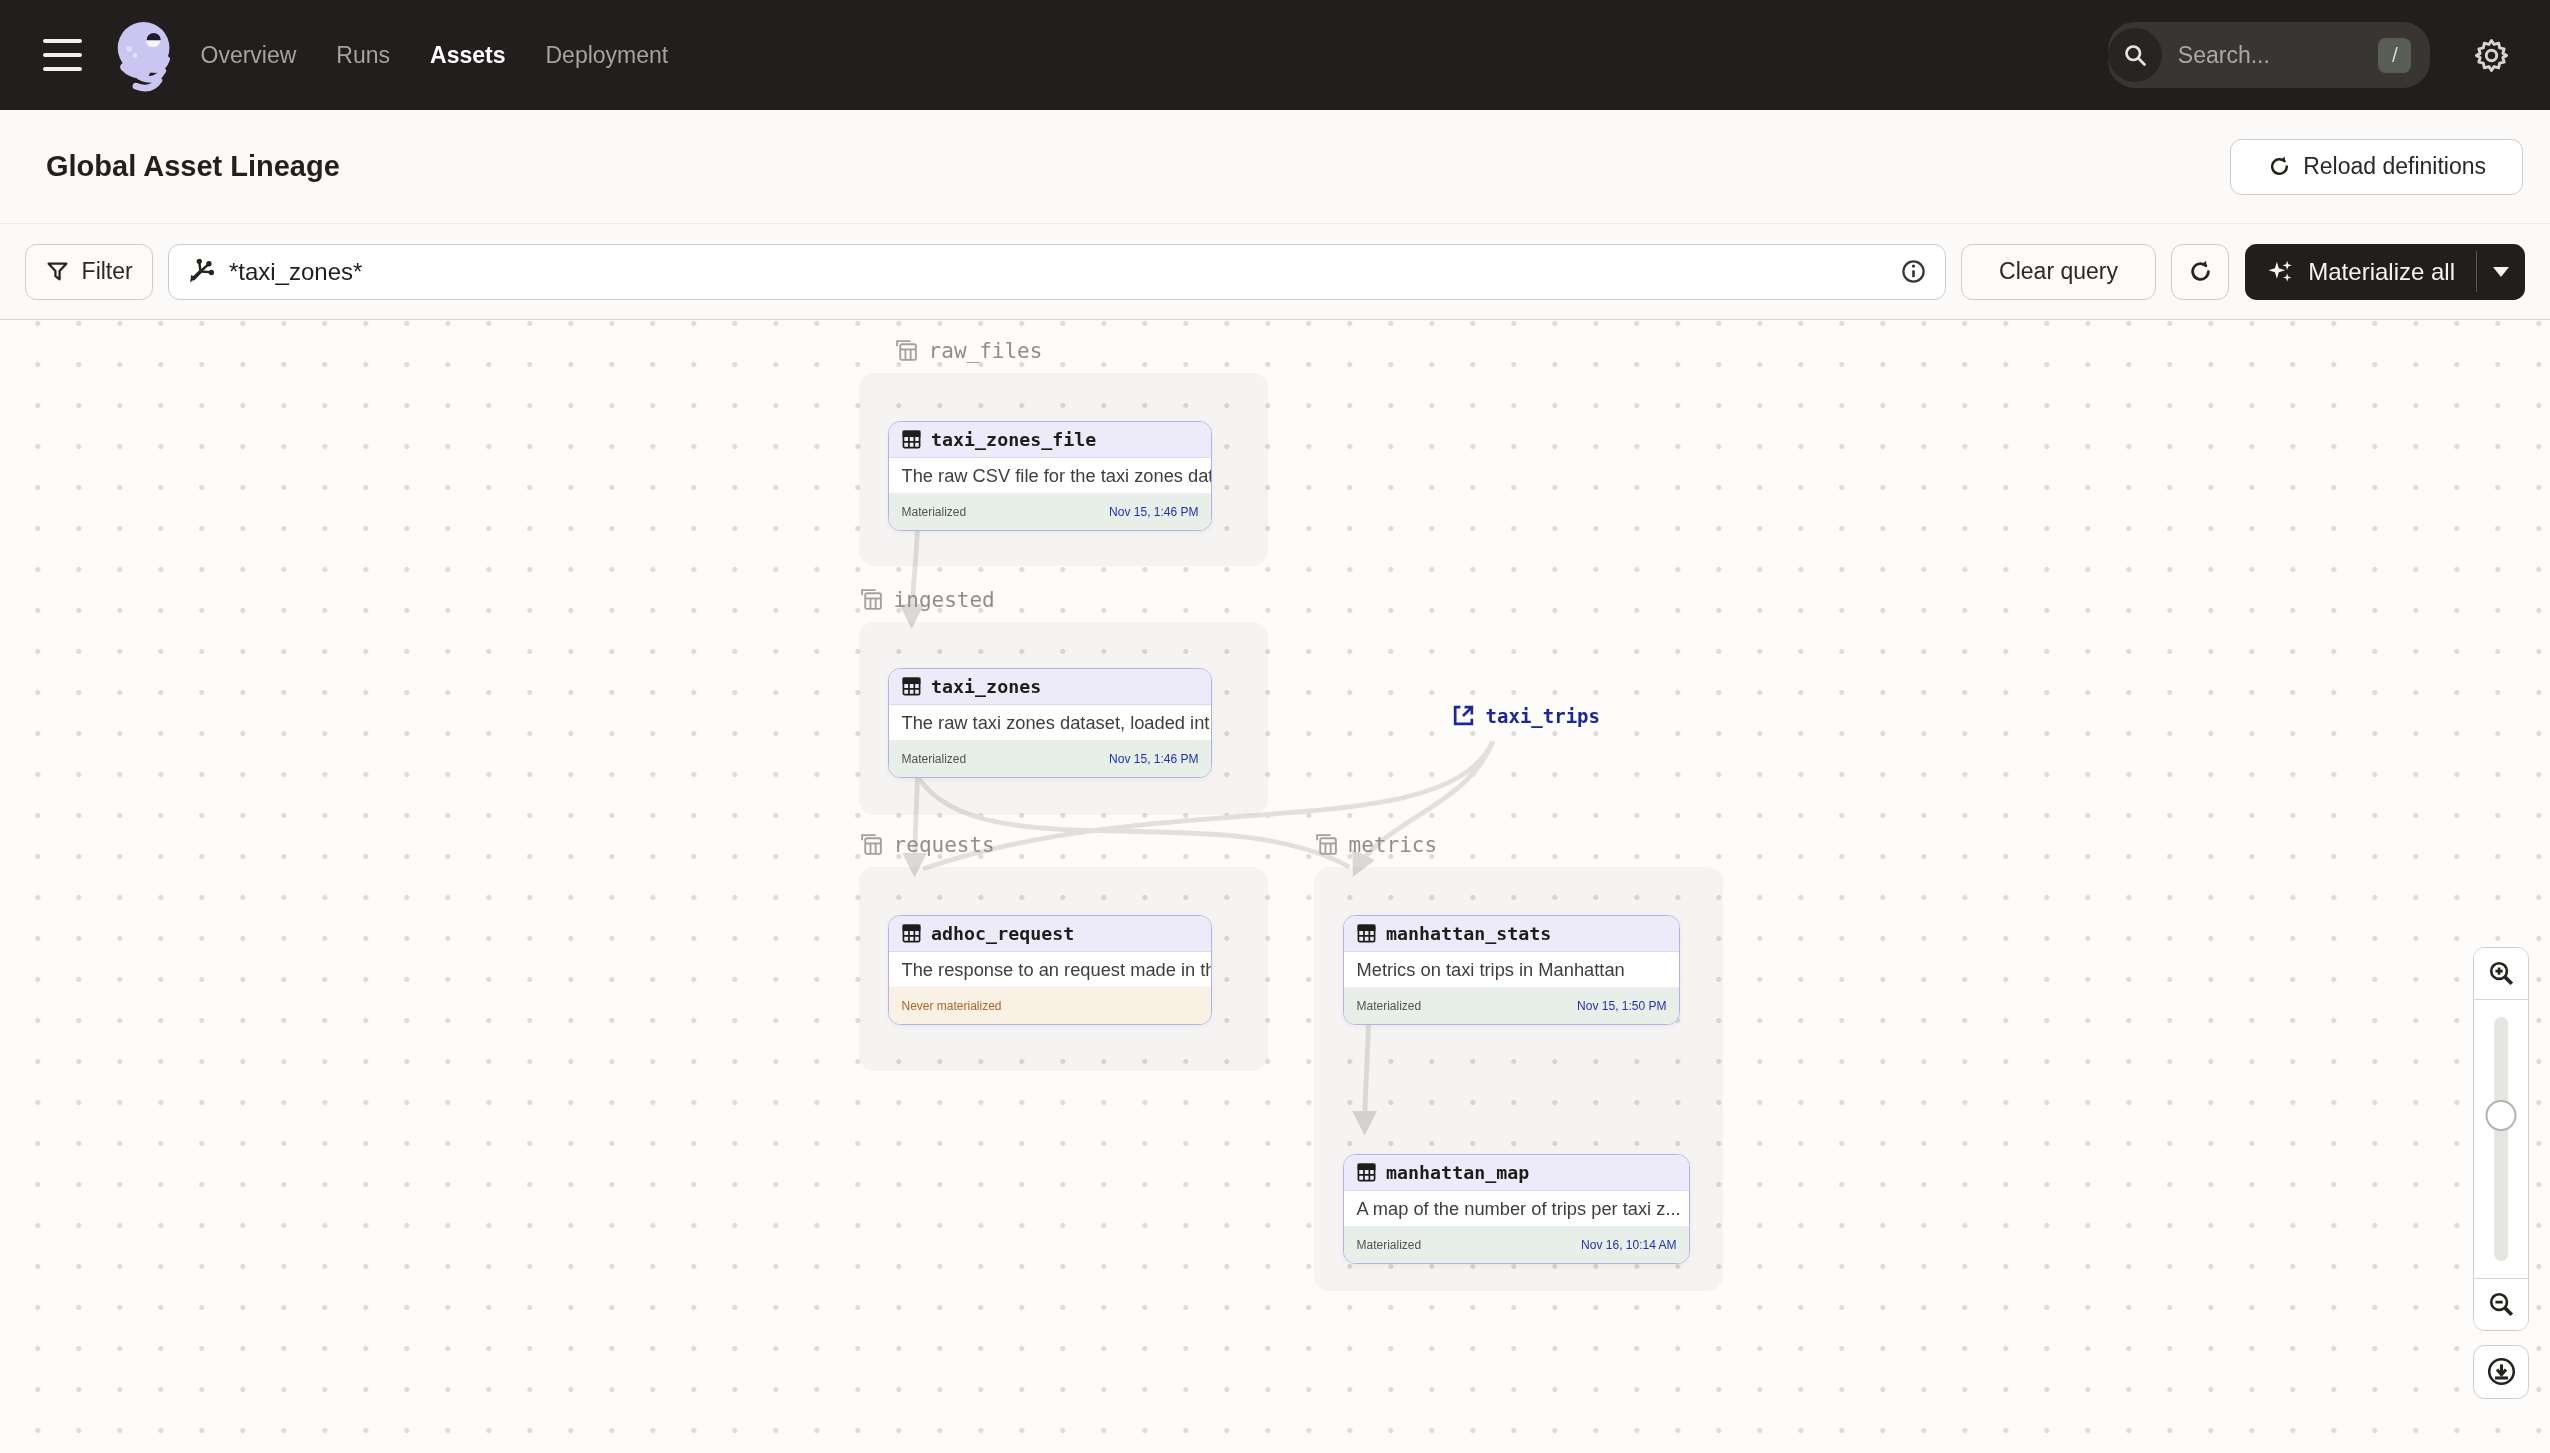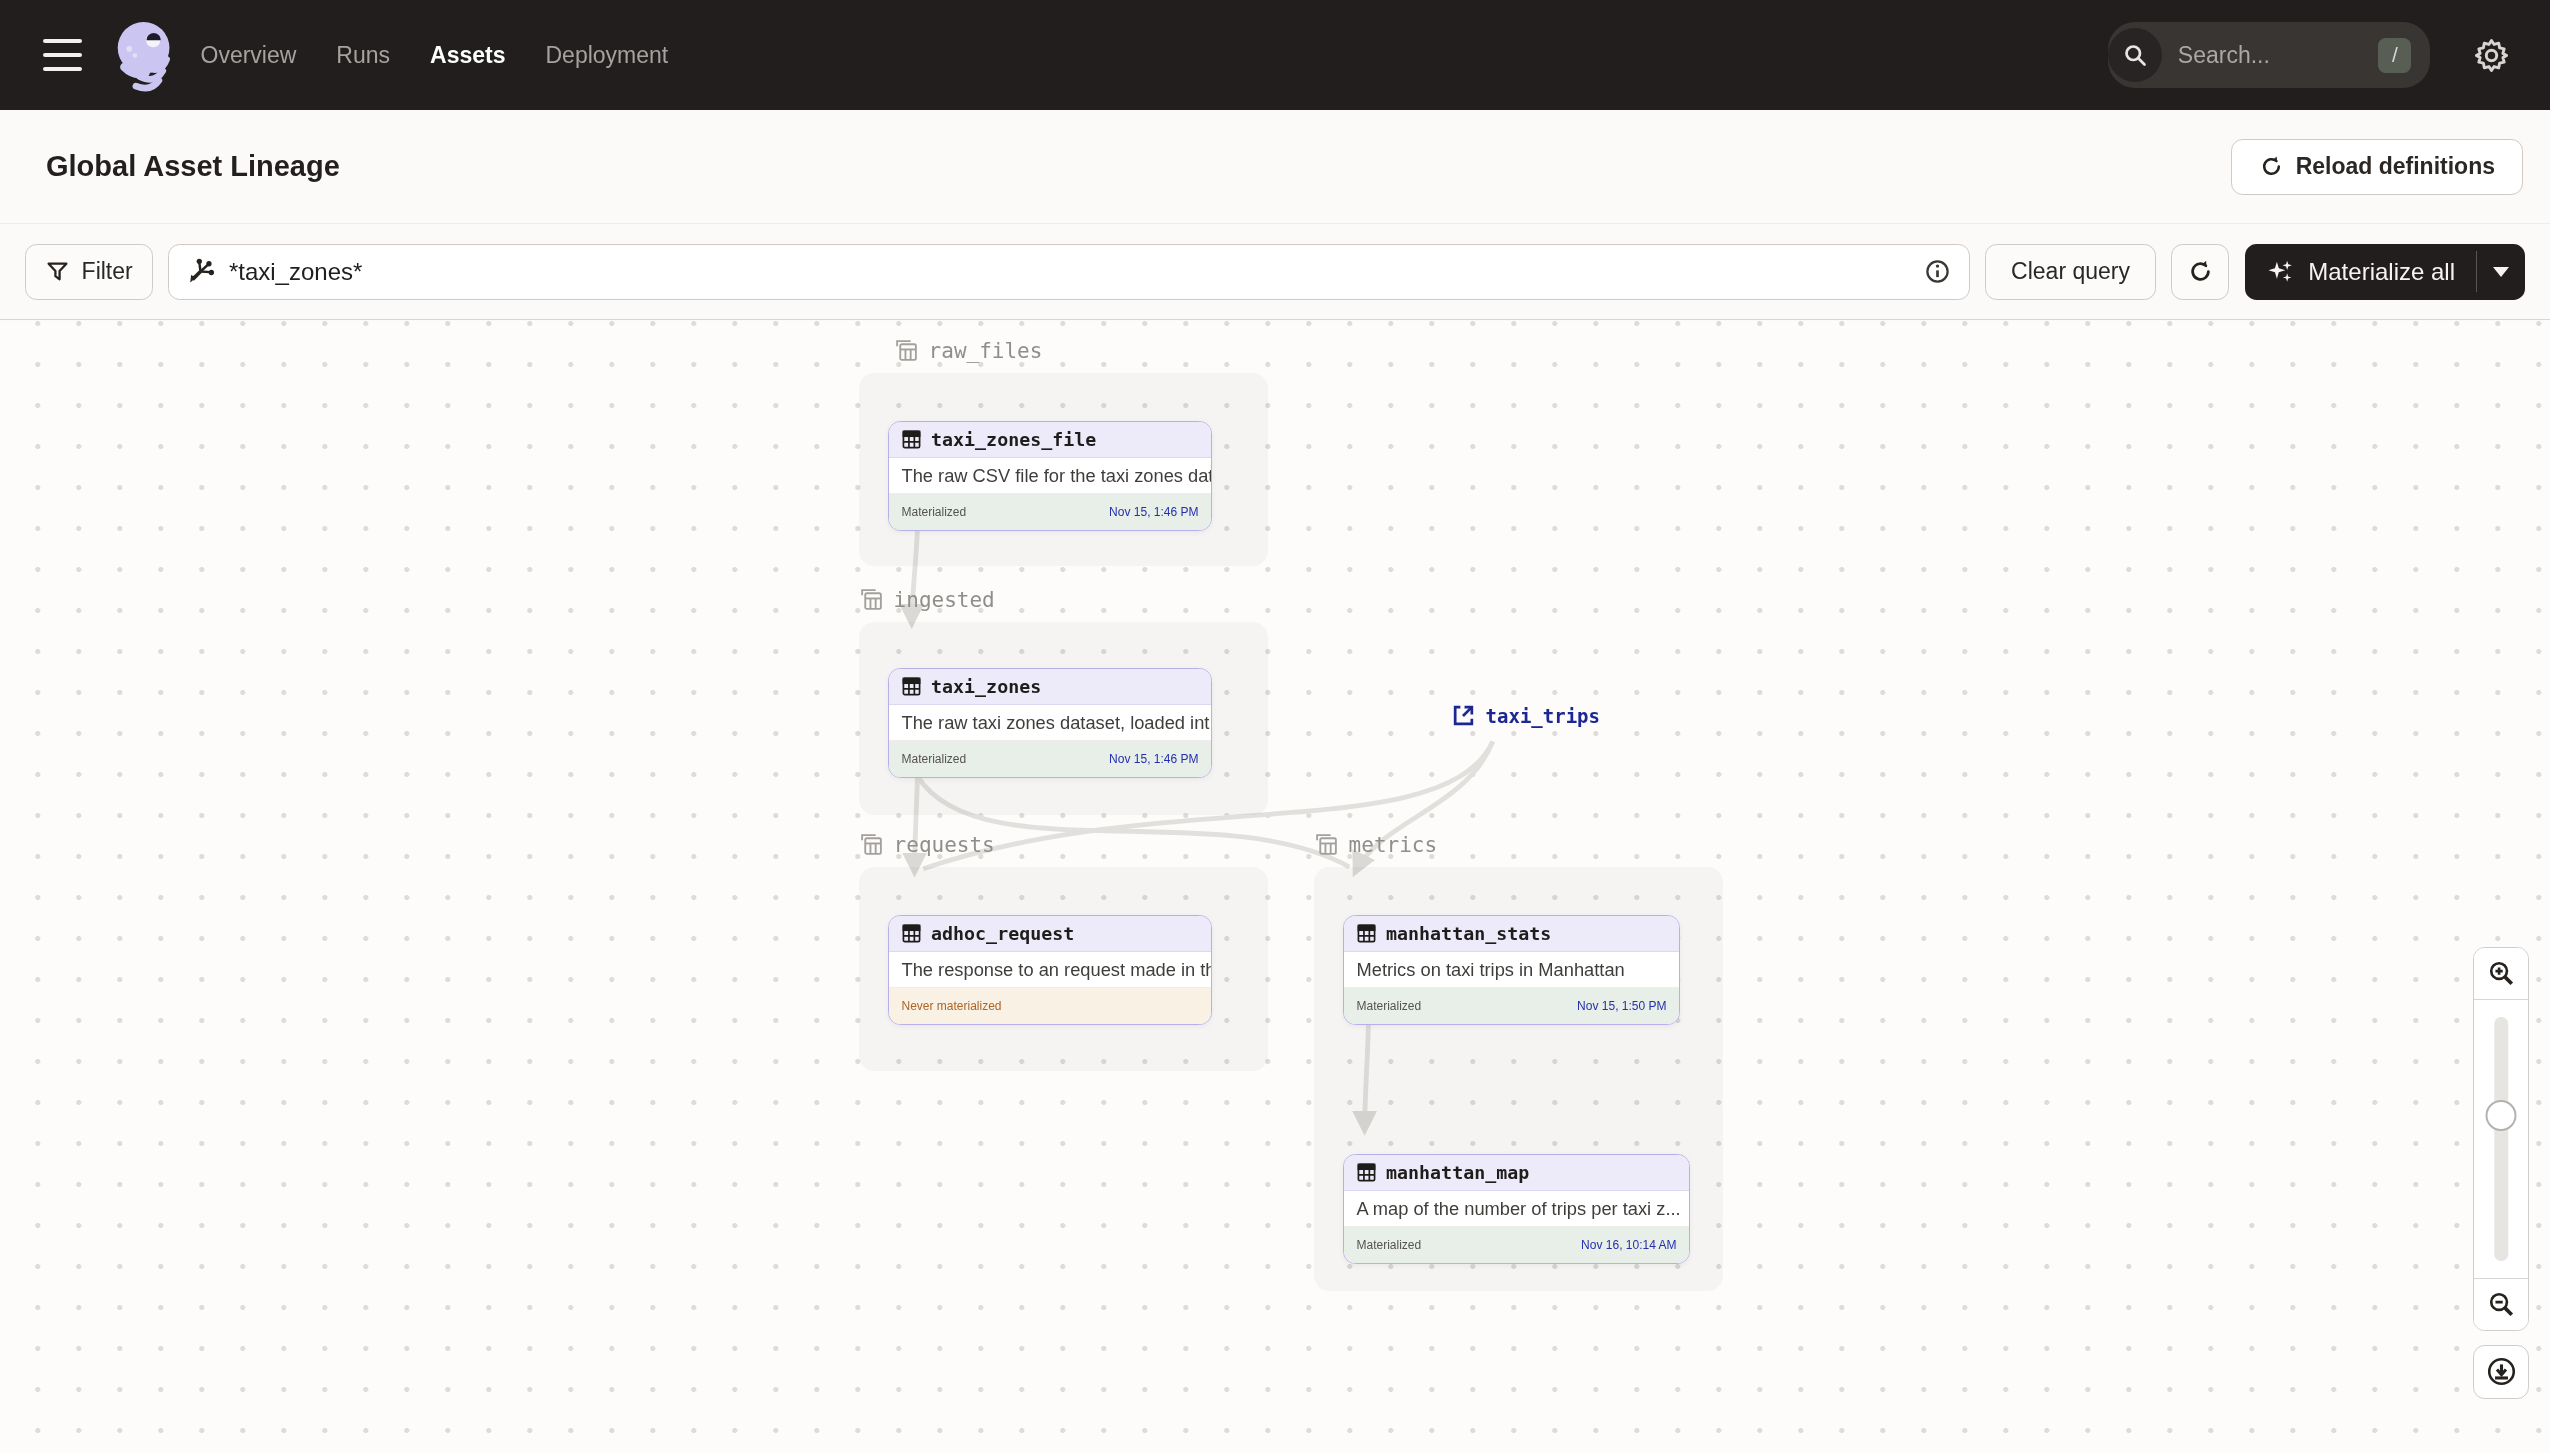--- a/index.html
+++ b/index.html
@@ -46,35 +46,35 @@
     background:#fbfaf8; display:flex; align-items:center;
     padding:0 27px 0 46px; border-bottom:1px solid #efedea;
   }
   .pagetitle { font-size:29px; font-weight:bold; color:#221f1e; }
   .header-spacer { flex:1; }
   .btn {
     display:inline-flex; align-items:center; gap:11.6px;
     background:#ffffff; border:1.9px solid #cdcac7; border-radius:11.6px;
     font-size:23px; color:#2a2725; cursor:pointer; white-space:nowrap;
   }
-  .reload-btn { height:56px; padding:0 27px; background:#fff;font-weight:bold; }
+  .reload-btn { height:56px; padding:0 36px; background:#fff; }
 
   
   .toolbar {
     position:absolute; left:0; top:224px; width:2550px; height:96px;
     display:flex; align-items:center; gap:15.4px; padding:0 25px;
     background:#fbfaf8; border-bottom:1px solid #d9d7d4;
   }
   .filter-btn { height:56px; padding:0 19px; background:#fcfbfa; }
   .query-input {
     flex:1; height:56px; border:1.9px solid #cdcac7; border-radius:11.6px;
     background:#ffffff; display:flex; align-items:center; padding:0 17.3px; gap:13.5px; cursor:text;
   }
   .query-text { flex:1; font-size:24px; color:#211f1e; }
-  .clear-btn { height:56px; padding:0 25px; background:#fcfbfa; }
+  .clear-btn { height:56px; padding:0 37px; background:#fcfbfa; }
   .refresh-btn { height:56px; width:58px; justify-content:center; background:#fcfbfa; }
   .mat-btn {
     height:56px; display:flex; align-items:stretch; background:#211e1d;
     border-radius:11.6px; overflow:hidden; color:#f6f4f2; cursor:pointer;
   }
   .mat-main { display:flex; align-items:center; gap:13.5px; padding:0 21px; font-size:24px; }
   .mat-divider { width:1px; background:#595552; margin:7.7px 0; }
   .mat-caret { width:48px; display:flex; align-items:center; justify-content:center; }
   .caret-down { width:0; height:0; border-left:8.7px solid transparent; border-right:8.7px solid transparent; border-top:10.6px solid #f6f4f2; }
 

